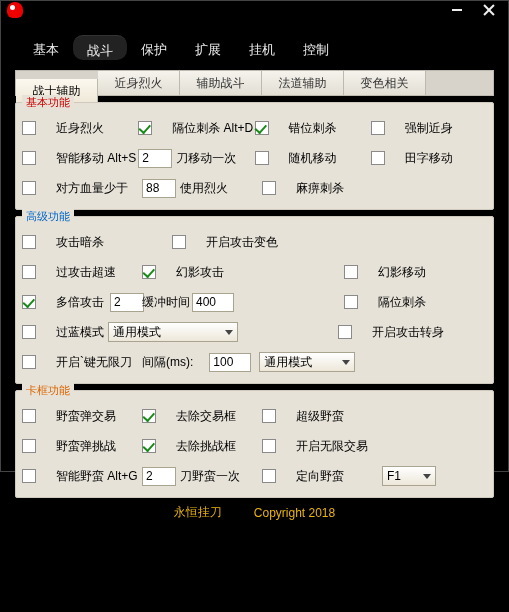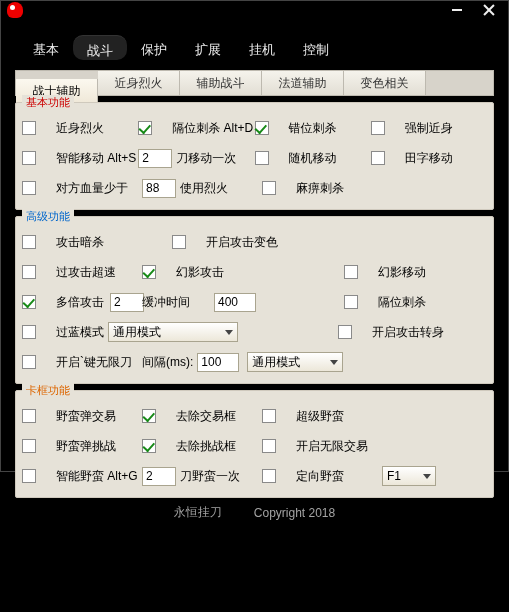--- a/index.html
+++ b/index.html
@@ -109,21 +109,21 @@
     width:14px; height:14px; display:flex; align-items:center; justify-content:center;
   }
   .combo .arr::before{
     content:""; width:0;height:0; border-left:4px solid transparent;
     border-right:4px solid transparent; border-top:5px solid #444;
   }
 
   .content-area{ flex:1 0 auto; }
   .footer{
     height:26px; display:flex; align-items:center; justify-content:center;
-    color:#a3a3a3; font-size:12px; gap:32px;
+    color:#eab308; font-size:12px; gap:32px;
   }
 </style>
 </head>
 <body>
 
 <div class="window">
 
   <div class="titlebar">
     <div class="tb-left">
       <span class="tb-icon"></span>
@@ -267,21 +267,21 @@
         <div class="row">
           <div class="cell">
             <label class="cb">
                 <span class="cb-box checked"></span>
                 <span class="lbl">多倍攻击</span>
               </label>
             <input class="txt" style="margin-left: 6px;" value="2">
           </div>
           <div class="cell w150">
             <span class="lbl">缓冲时间</span>
-            <input class="txt w40" style="margin-left: 24px;" value="400">
+            <input class="txt w40" style="margin-left: 2px;" value="400">
           </div>
           <div class="cell" style="margin-left:30px">
               <label class="cb">
                 <span class="cb-box"></span>
                 <span class="lbl">隔位刺杀</span>
               </label>
             </div>
         </div>
         <div class="row">
           <div class="cell flex" style="width:80px">
@@ -305,21 +305,21 @@
         </div>
         <div class="row">
           <div class="cell">
               <label class="cb">
                 <span class="cb-box"></span>
                 <span class="lbl">开启`键无限刀</span>
               </label>
             </div>
           <div class="cell flex">
             <span class="lbl">间隔(ms):</span>
-            <input class="txt w40" style="margin-left: 4px;" value="100">
+            <input class="txt w40" style="margin-left: 16px;" value="100">
           </div>
           <div class="cell flex" style="margin-left:8px">
             <div class="combo" style="min-width:96px">
               <span>通用模式</span>
               <span class="arr"></span>
             </div>
           </div>
         </div>
       </div>
     </div>

